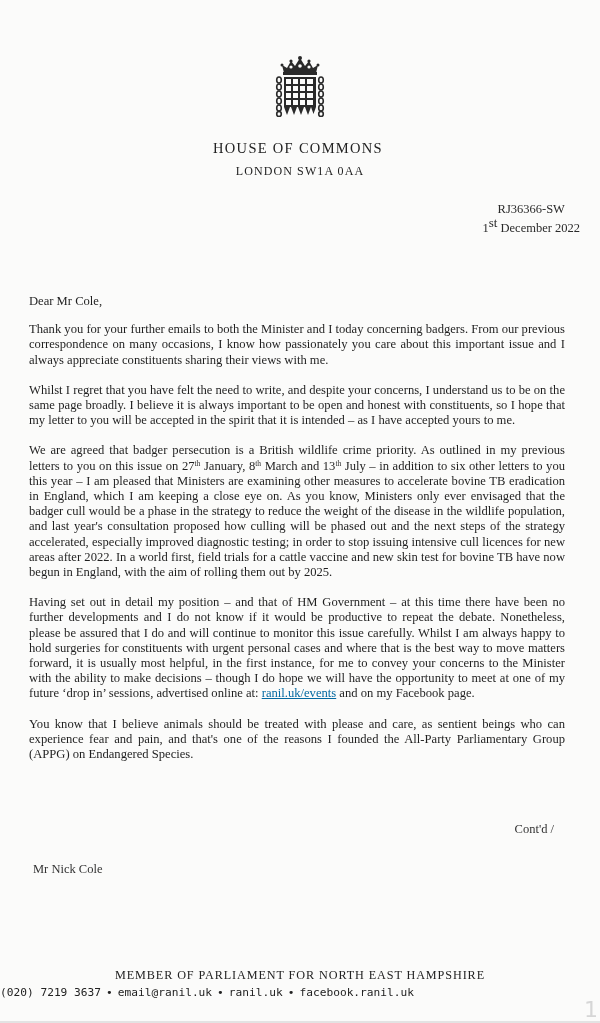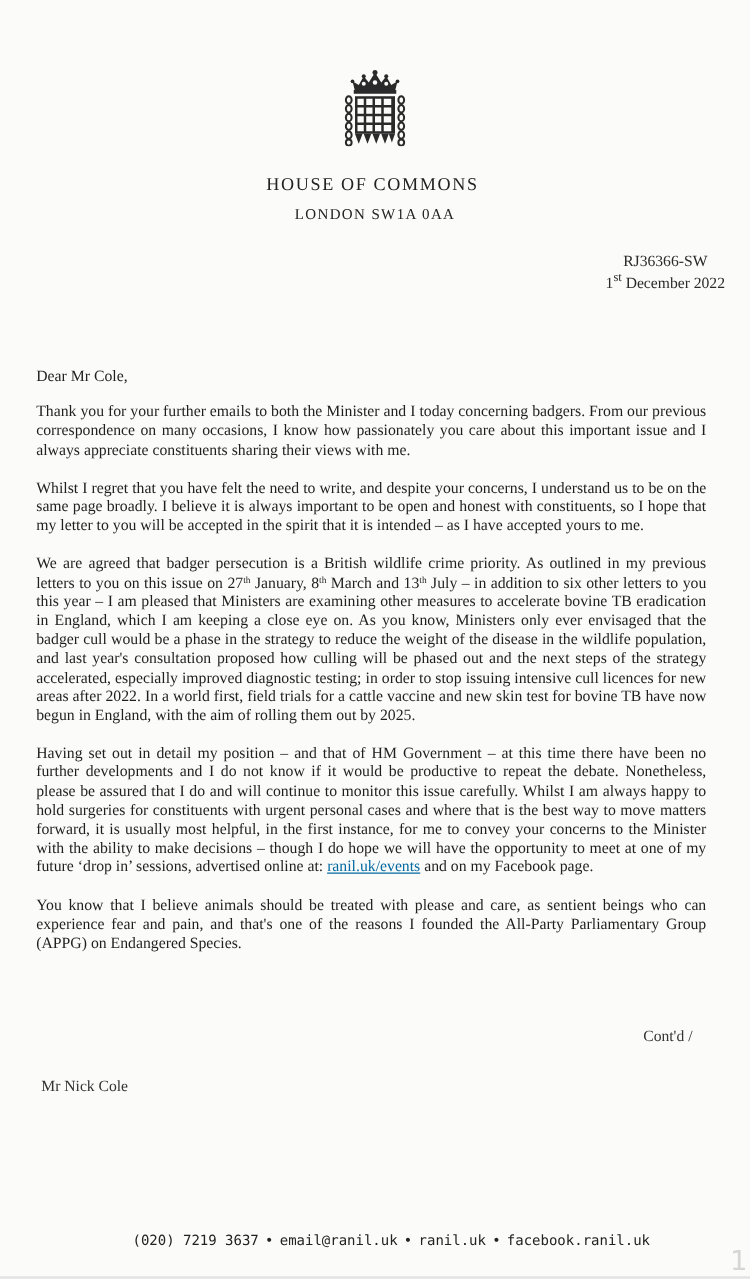--- a/index.html
+++ b/index.html
@@ -18,34 +18,34 @@
       font-size: 14.5px; letter-spacing: 1.3px; color: #222;
     }
     .address {
       position: absolute; top: 164px; left: 0; width: 600px; text-align: center;
       font-size: 12px; letter-spacing: 1.1px; color: #222;
     }
     .ref {
       position: absolute; right: 20px; top: 203px; text-align: center;
       font-size: 12.5px; line-height: 13px; color: #2a2a2a;
     }
-    .ref sup { font-size: 10px; vertical-align: 5px; }
+    .ref sup { font-size: 13px; vertical-align: 5px; }
     .letter { position: absolute; left: 29px; top: 282px; width: 536px; font-size: 12.6px; line-height: 15.2px; margin-top: 12px; }
     .para { margin: 0 0 15px 0; text-align: justify; }
     .para sup { font-size: 7.5px; line-height: 0; vertical-align: 4px; }
     .salutation { margin: 0 0 13px 0; }
     .link { text-decoration: underline; color: #0369a1; }
     .contd { position: absolute; right: 46px; top: 822px; font-size: 12.5px; color: #333; }
     .recipient { position: absolute; left: 33px; top: 862px; font-size: 12.5px; color: #333; text-align: right; }
     .footer-title {
       position: absolute; left: 0; width: 600px; top: 968px; text-align: center;
       font-size: 12.2px; letter-spacing: 0.9px; color: #222;
     }
     .footer-contact {
-      position: absolute; left: 0; width: 520px; top: 986px; text-align: right;
+      position: absolute; left: 0; width: 520px; top: 986px; text-align: left;
       font-family: "DejaVu Sans Mono", "Liberation Mono", monospace; font-size: 11.2px; color: #222;
     }
     .footer-contact .sep { padding: 0 5px; }
     .page-num {
       position: absolute; right: 2px; top: 997px; font-family: "DejaVu Sans", sans-serif;
       font-size: 22px; color: #d6d6d6;
     }
     .bottom-rule { position: absolute; left: 0; bottom: 0; width: 600px; height: 2px; background: #e3e3e3; }
   </style>
 </head>
@@ -130,19 +130,20 @@
     <p class="para">Thank you for your further emails to both the Minister and I today concerning badgers. From our previous correspondence on many occasions, I know how passionately you care about this important issue and I always appreciate constituents sharing their views with me.</p>
     <p class="para">Whilst I regret that you have felt the need to write, and despite your concerns, I understand us to be on the same page broadly. I believe it is always important to be open and honest with constituents, so I hope that my letter to you will be accepted in the spirit that it is intended – as I have accepted yours to me.</p>
     <p class="para"><span>We are agreed that badger persecution is a British wildlife crime priority. As outlined in my previous letters to you on this issue on 27</span><sup>th</sup><span> January, 8</span><sup>th</sup><span> March and 13</span><sup>th</sup><span> July – in addition to six other letters to you this year – I am pleased that Ministers are examining other measures to accelerate bovine TB eradication in England, which I am keeping a close eye on. As you know, Ministers only ever envisaged that the badger cull would be a phase in the strategy to reduce the weight of the disease in the wildlife population, and last year's consultation proposed how culling will be phased out and the next steps of the strategy accelerated, especially improved diagnostic testing; in order to stop issuing intensive cull licences for new areas after 2022. In a world first, field trials for a cattle vaccine and new skin test for bovine TB have now begun in England, with the aim of rolling them out by 2025.</span></p>
     <p class="para"><span>Having set out in detail my position – and that of HM Government – at this time there have been no further developments and I do not know if it would be productive to repeat the debate. Nonetheless, please be assured that I do and will continue to monitor this issue carefully. Whilst I am always happy to hold surgeries for constituents with urgent personal cases and where that is the best way to move matters forward, it is usually most helpful, in the first instance, for me to convey your concerns to the Minister with the ability to make decisions – though I do hope we will have the opportunity to meet at one of my future ‘drop in’ sessions, advertised online at: </span><a class="link">ranil.uk/events</a><span> and on my Facebook page.</span></p>
     <p class="para">You know that I believe animals should be treated with please and care, as sentient beings who can experience fear and pain, and that's one of the reasons I founded the All-Party Parliamentary Group (APPG) on Endangered Species.</p>
   </div>
 
   <div class="contd">Cont'd /</div>
   <div class="recipient">Mr Nick Cole</div>
 
+  <div class="footer-title">MEMBER OF PARLIAMENT FOR NORTH EAST HAMPSHIRE</div>
   <div class="footer-contact">
     <span>(020) 7219 3637</span><span class="sep">•</span><span>email@ranil.uk</span><span class="sep">•</span><span>ranil.uk</span><span class="sep">•</span><span>facebook.ranil.uk</span>
   </div>
 
   <div class="page-num">1</div>
   <div class="bottom-rule"></div>
 </div>
 
 </body></html>

